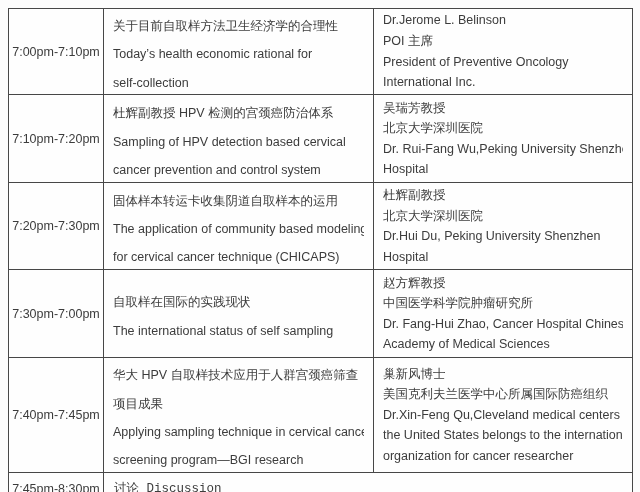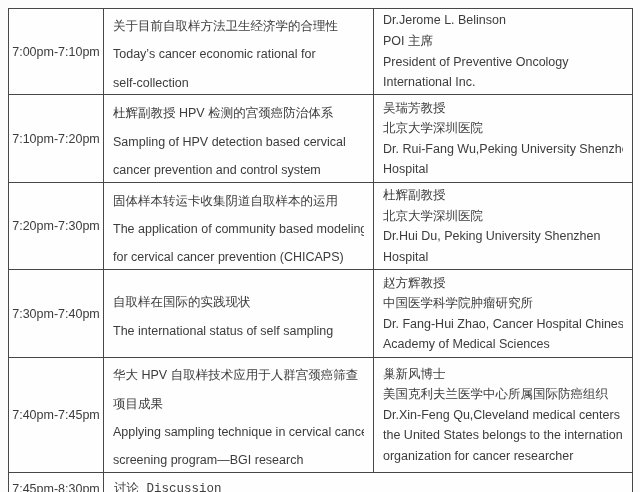--- a/index.html
+++ b/index.html
@@ -63,21 +63,21 @@
         <col class="c-speaker">
     </colgroup>
 
     <tbody>
         <tr class="r1">
       <td class="time">
         <span>7:00pm-7:10pm</span>
       </td>
       <td class="topic">
         <div class="line zh">关于目前自取样方法卫生经济学的合理性</div>
-        <div class="line">Today’s cancer economic rational for</div>
+        <div class="line">Today’s health economic rational for</div>
         <div class="line">self-collection</div>
       </td>
       <td class="speaker">
         <div class="line">Dr.Jerome L. Belinson</div>
         <div class="line">POI 主席</div>
         <div class="line">President of Preventive Oncology</div>
         <div class="line">International Inc.</div>
       </td>
     </tr>
 
@@ -98,33 +98,33 @@
       </td>
     </tr>
 
     <tr class="r3">
       <td class="time">
         <span>7:20pm-7:30pm</span>
       </td>
       <td class="topic">
         <div class="line zh">固体样本转运卡收集阴道自取样本的运用</div>
         <div class="line j">The application of community based modeling</div>
-        <div class="line">for cervical cancer prevention (CHICAPS)</div>
+        <div class="line">for cervical cancer technique (CHICAPS)</div>
       </td>
       <td class="speaker">
         <div class="line">杜辉副教授</div>
         <div class="line">北京大学深圳医院</div>
         <div class="line">Dr.Hui Du, Peking University Shenzhen</div>
         <div class="line">Hospital</div>
       </td>
     </tr>
 
     <tr class="r4">
       <td class="time">
-        <span>7:30pm-7:40pm</span>
+        <span>7:30pm-7:00pm</span>
       </td>
       <td class="topic">
         <div class="line zh">自取样在国际的实践现状</div>
         <div class="line">The international status of self sampling</div>
       </td>
       <td class="speaker">
         <div class="line">赵方辉教授</div>
         <div class="line">中国医学科学院肿瘤研究所</div>
         <div class="line j">Dr. Fang-Hui Zhao, Cancer Hospital Chinese</div>
         <div class="line">Academy of Medical Sciences</div>

